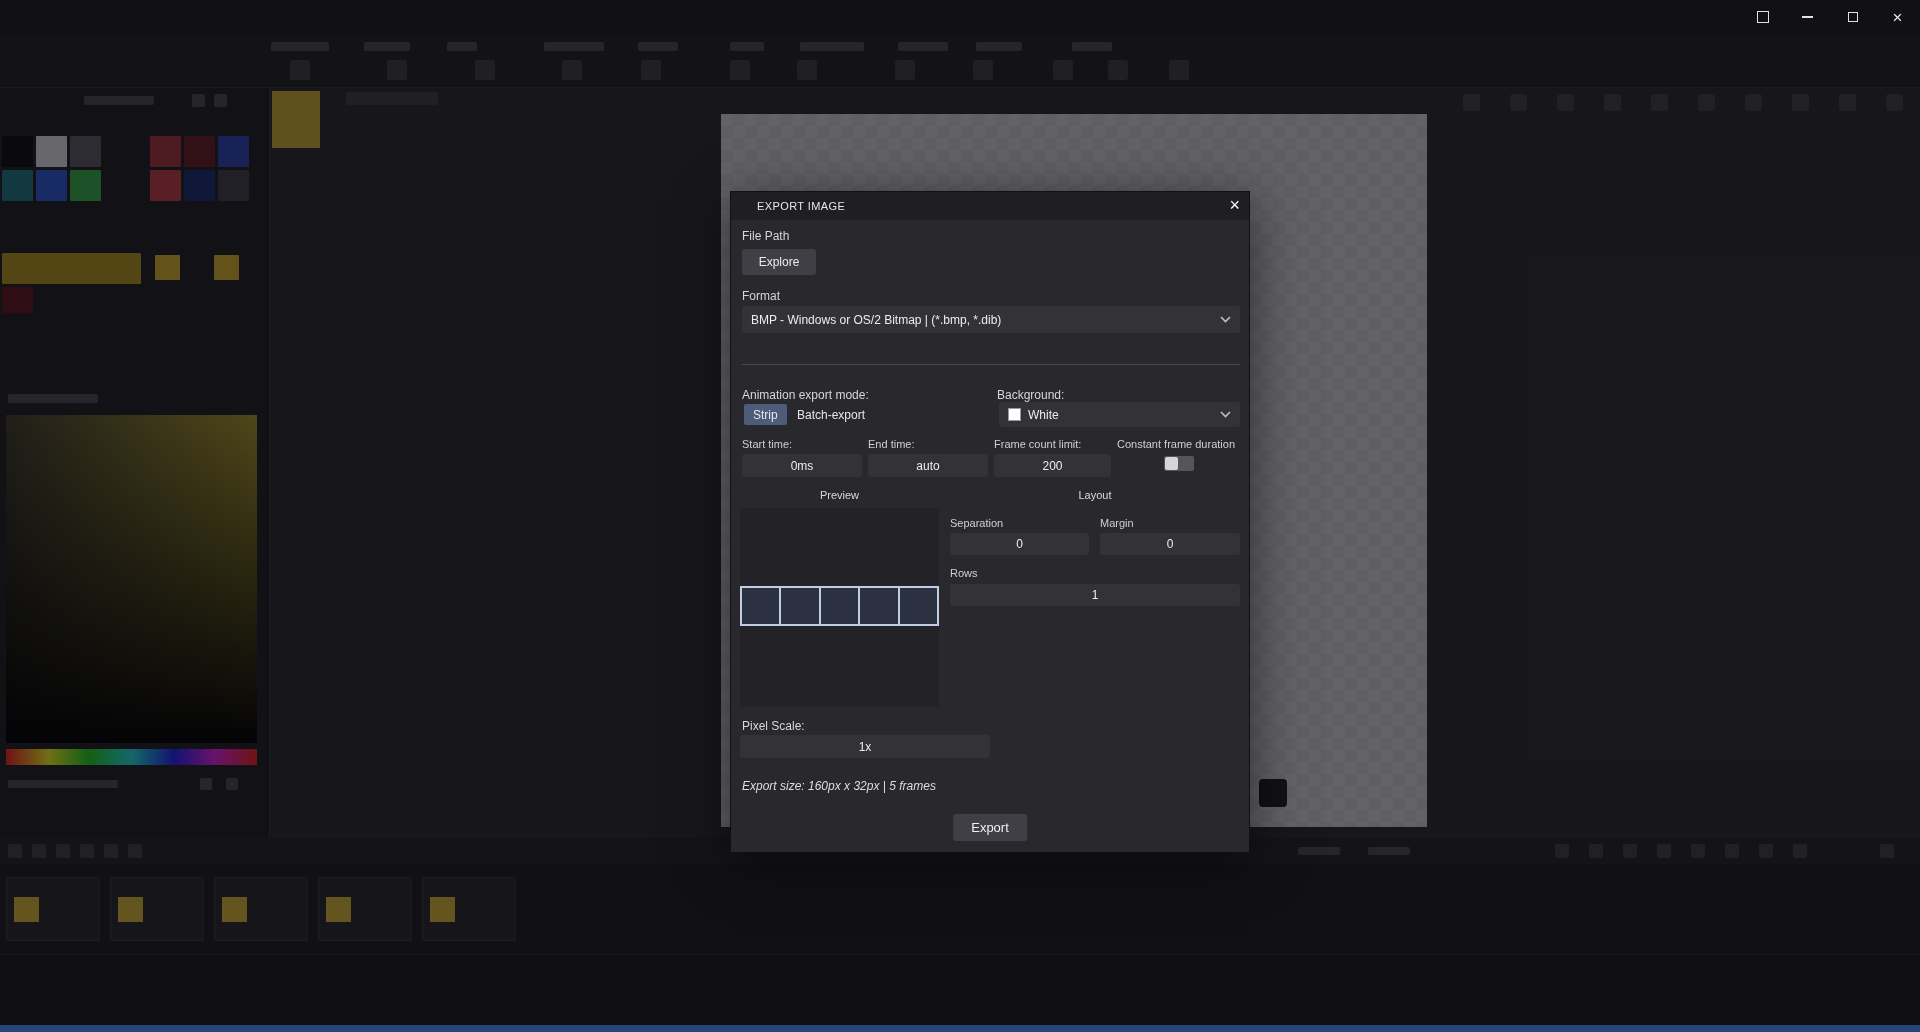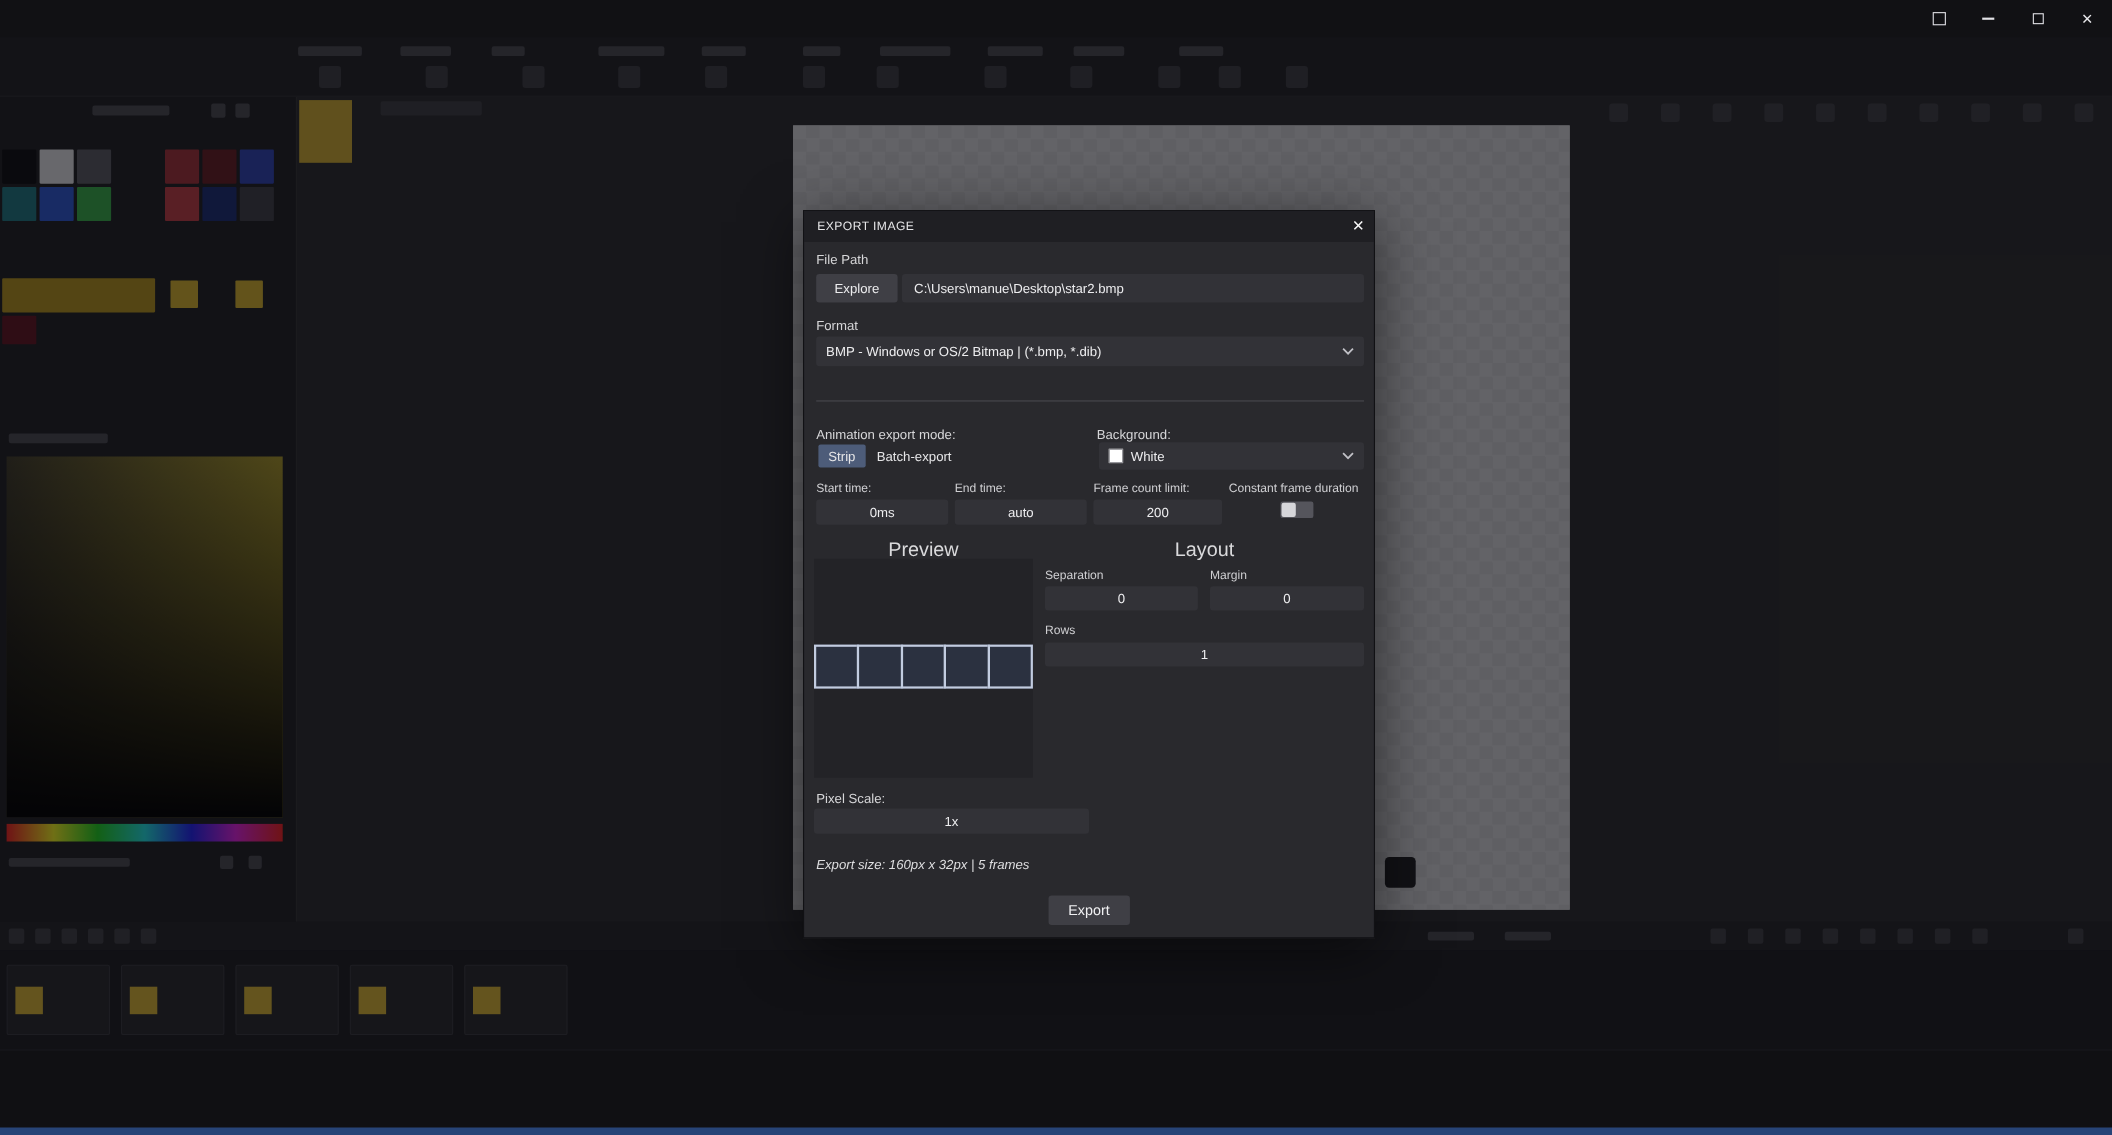--- a/index.html
+++ b/index.html
@@ -60,26 +60,26 @@
 
   
   #modal-overlay { position:absolute; left:0; top:0; width:1920px; height:1032px;
                    background:rgba(8,8,11,0.52); z-index:20; }
 
   #dialog { position:absolute; left:730px; top:191px; width:520px; height:662px; z-index:40;
             background:#29292d; border:1px solid #111114; box-shadow:0 10px 50px rgba(0,0,0,.55);
             color:#e8e8ea; }
   .dlg-titlebar { position:absolute; left:0; top:0; width:100%; height:28px; background:#1f1f23;
                   display:flex; align-items:center; }
-  .dlg-title { font-size:11px; letter-spacing:.4px; color:#e6e6e8; margin-left:12px; }
+  .dlg-title { font-size:11px; letter-spacing:.4px; color:#e6e6e8; margin-left:26px; }
   .dlg-close { position:absolute; right:9px; top:3px; font-size:18px; color:#fafafa; cursor:default; }
 
   .lbl  { position:absolute; font-size:12px; color:#d6d6d8; }
   .slbl { position:absolute; font-size:11px; color:#cfcfd2; white-space:nowrap; }
-  .heading { position:absolute; font-size:18px; color:#dadadc; text-align:center; }
+  .heading { position:absolute; font-size:11px; color:#dadadc; text-align:center; }
 
   .fld { position:absolute; background:#323237; border:none; border-radius:3px; color:#ededef;
          font-size:12px; text-align:center; height:23px; font-family:inherit; }
 
   .fp-label { left:11px; top:37px; }
   .explore-btn { position:absolute; left:11px; top:57px; width:74px; height:26px; background:#3f3f45;
                  border:none; border-radius:3px; color:#ececee; font-size:12px; font-family:inherit; }
   .fp-input { left:89px; top:57px; width:420px; height:26px; text-align:left; padding-left:11px; }
 
   .format-label { left:11px; top:97px; }
@@ -266,21 +266,20 @@
   </div>
 
   <div id="dialog">
     <div class="dlg-titlebar">
       <span class="dlg-title">EXPORT IMAGE</span>
       <span class="dlg-close">×</span>
     </div>
 
     <span class="lbl fp-label">File Path</span>
     <button class="explore-btn">Explore</button>
-    <input class="fld fp-input" value="C:\Users\manue\Desktop\star2.bmp" style="">
 
     <span class="lbl format-label">Format</span>
     <div class="select format-select">
       <span>BMP - Windows or OS/2 Bitmap | (*.bmp, *.dib)</span>
       <svg class="chev" width="11" height="7" viewBox="0 0 11 7">
           <path d="M1 1 L5.5 5.5 L10 1" stroke="#c0c0c6" stroke-width="1.6" fill="none"></path>
         </svg>
     </div>
 
     <div class="tabs-line"></div>

